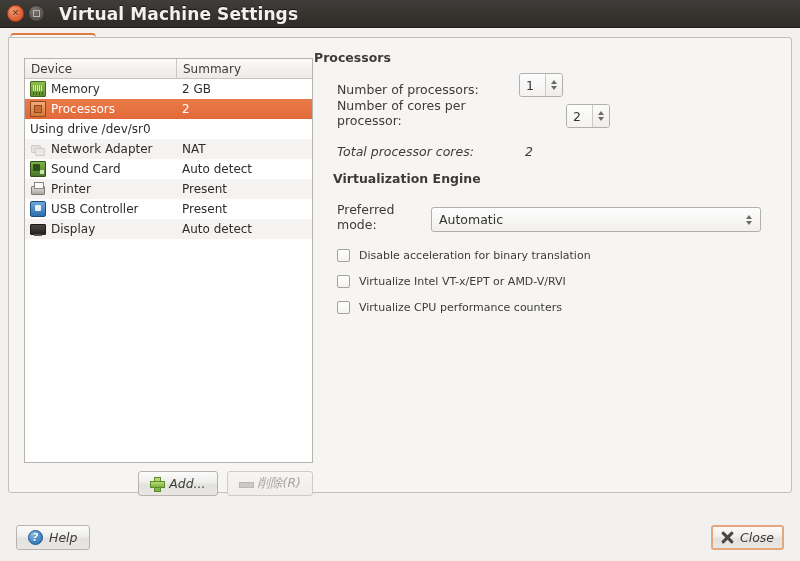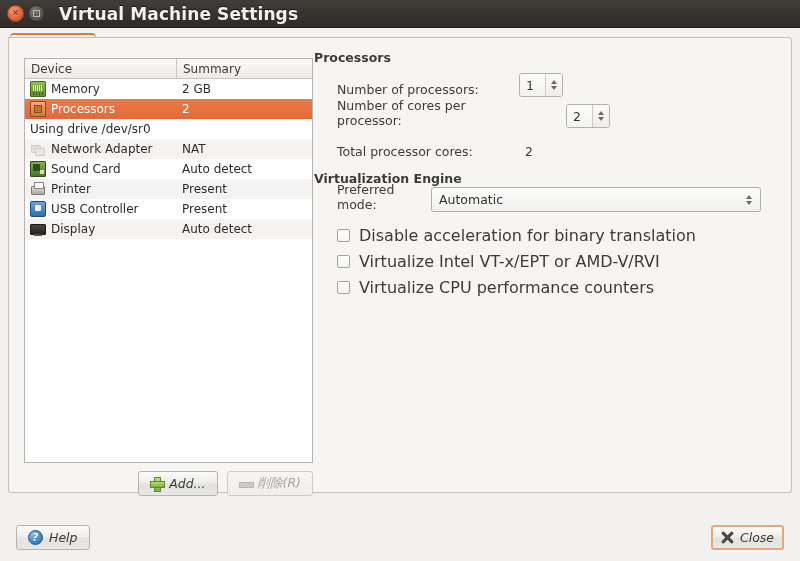--- a/index.html
+++ b/index.html
@@ -342,21 +342,21 @@
     display: flex; align-items: center;
     height: 26px;
     gap: 9px;
   }
   .checkbox {
     width: 13px; height: 13px; flex: none;
     background: linear-gradient(to bottom,#ffffff,#f4f3f1);
     border: 1px solid #a5a19b;
     border-radius: 2px;
   }
-  .check-label { font-size: 16px; color: #3c3b37; }
+  .check-label { font-size: 11px; color: #3c3b37; }
 
   
   .bottombar {
     position: absolute;
     left: 0; top: 512px;
     width: 800px; height: 49px;
   }
   .help-btn {
     position: absolute; left: 16px; top: 13px;
   }
@@ -504,26 +504,26 @@
         <span class="field-label" style="width:205px; padding-left:23px;">Number of cores per processor:</span>
         <span class="spinner">
           <span class="val">2</span>
           <span class="arrows">
             <span class="chev up"></span>
               <span class="chev down"></span>
           </span>
         </span>
       </div>
 
-      <div class="field-row" style="margin-bottom:12px;">
+      <div class="field-row" style="margin-bottom:12px;font-style:italic;">
         <span class="field-label" style="width:205px; padding-left:23px;">Total processor cores:</span>
         <span class="field-label" style="padding-left:6px;">2</span>
       </div>
 
-      <div class="group-title" style="margin:10px 0 4px 0;">Virtualization Engine</div>
+      <div class="group-title" style="margin:10px 0 24px 0;padding-left:19px;">Virtualization Engine</div>
 
       <div class="field-row" style="margin-bottom:10px;">
         <span class="field-label" style="width:117px; padding-left:23px;">Preferred mode:</span>
         <span class="combo">
           <span>Automatic</span>
           <span class="arrows">
             <span class="chev up"></span>
               <span class="chev down"></span>
           </span>
         </span>

